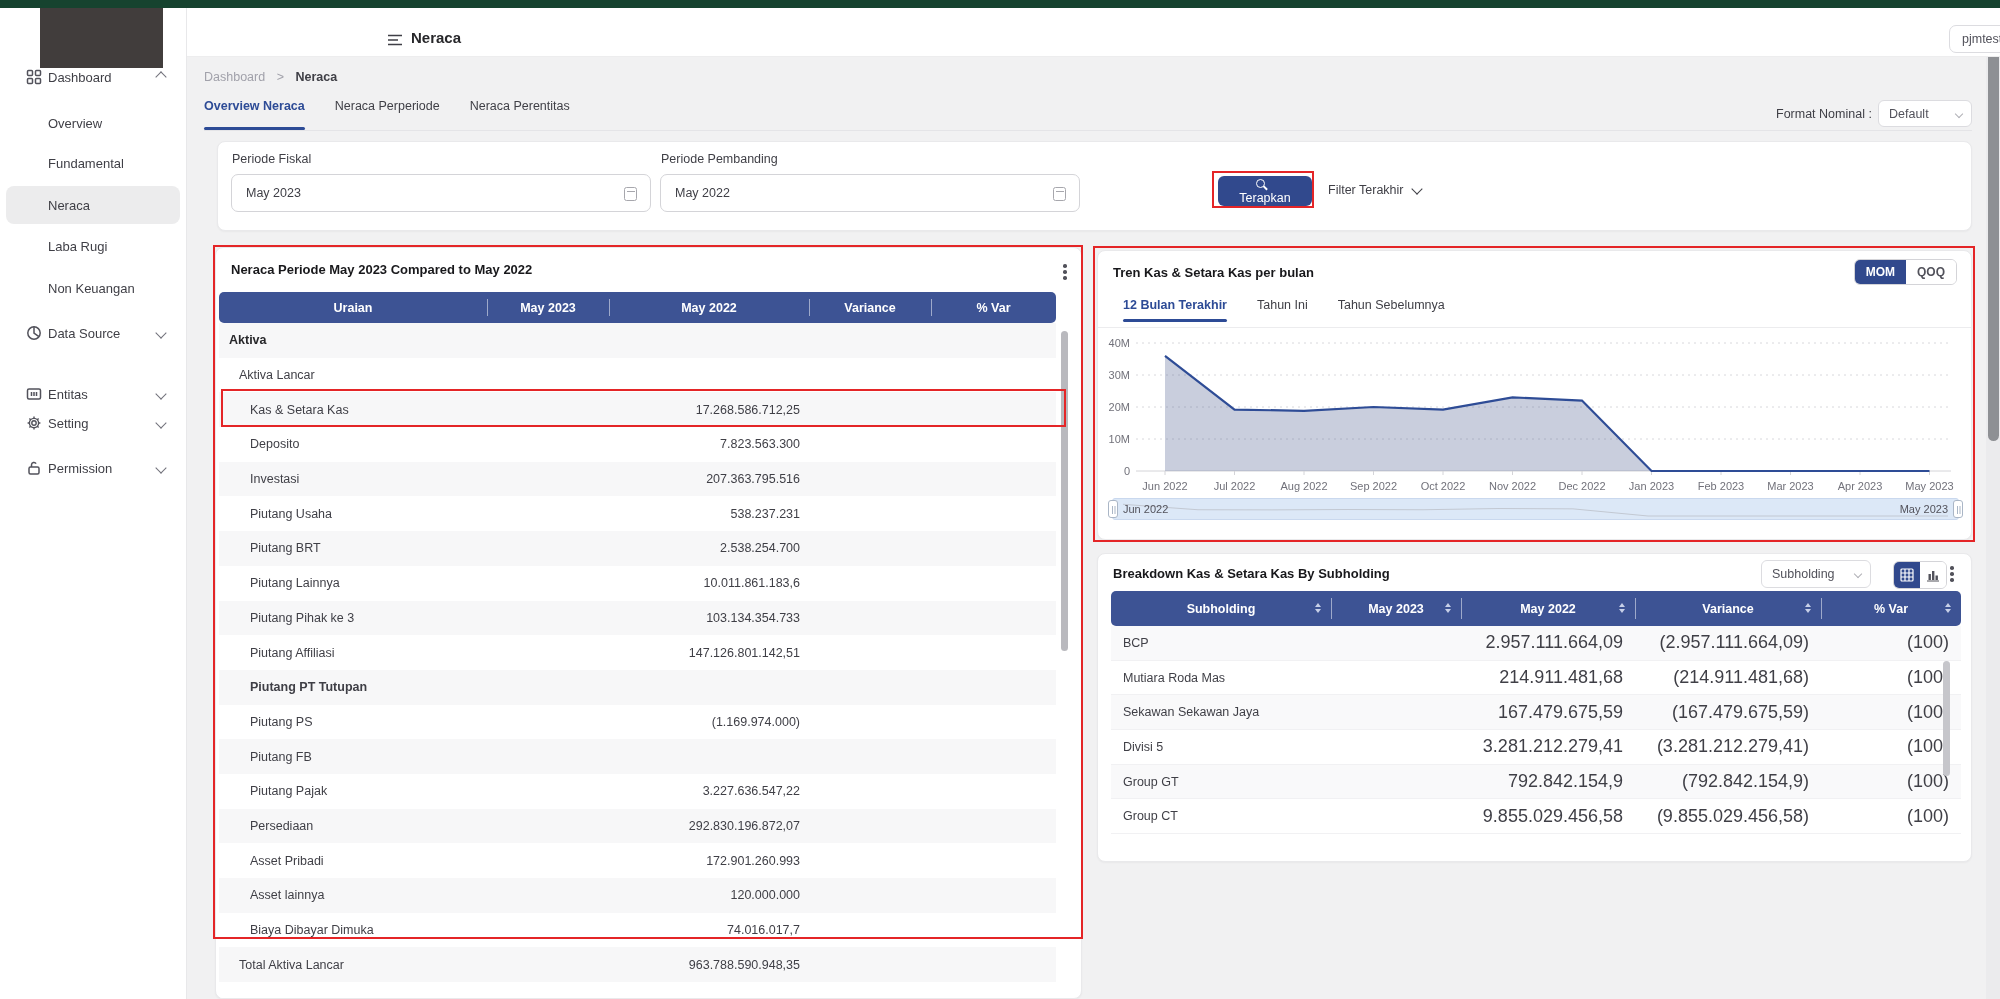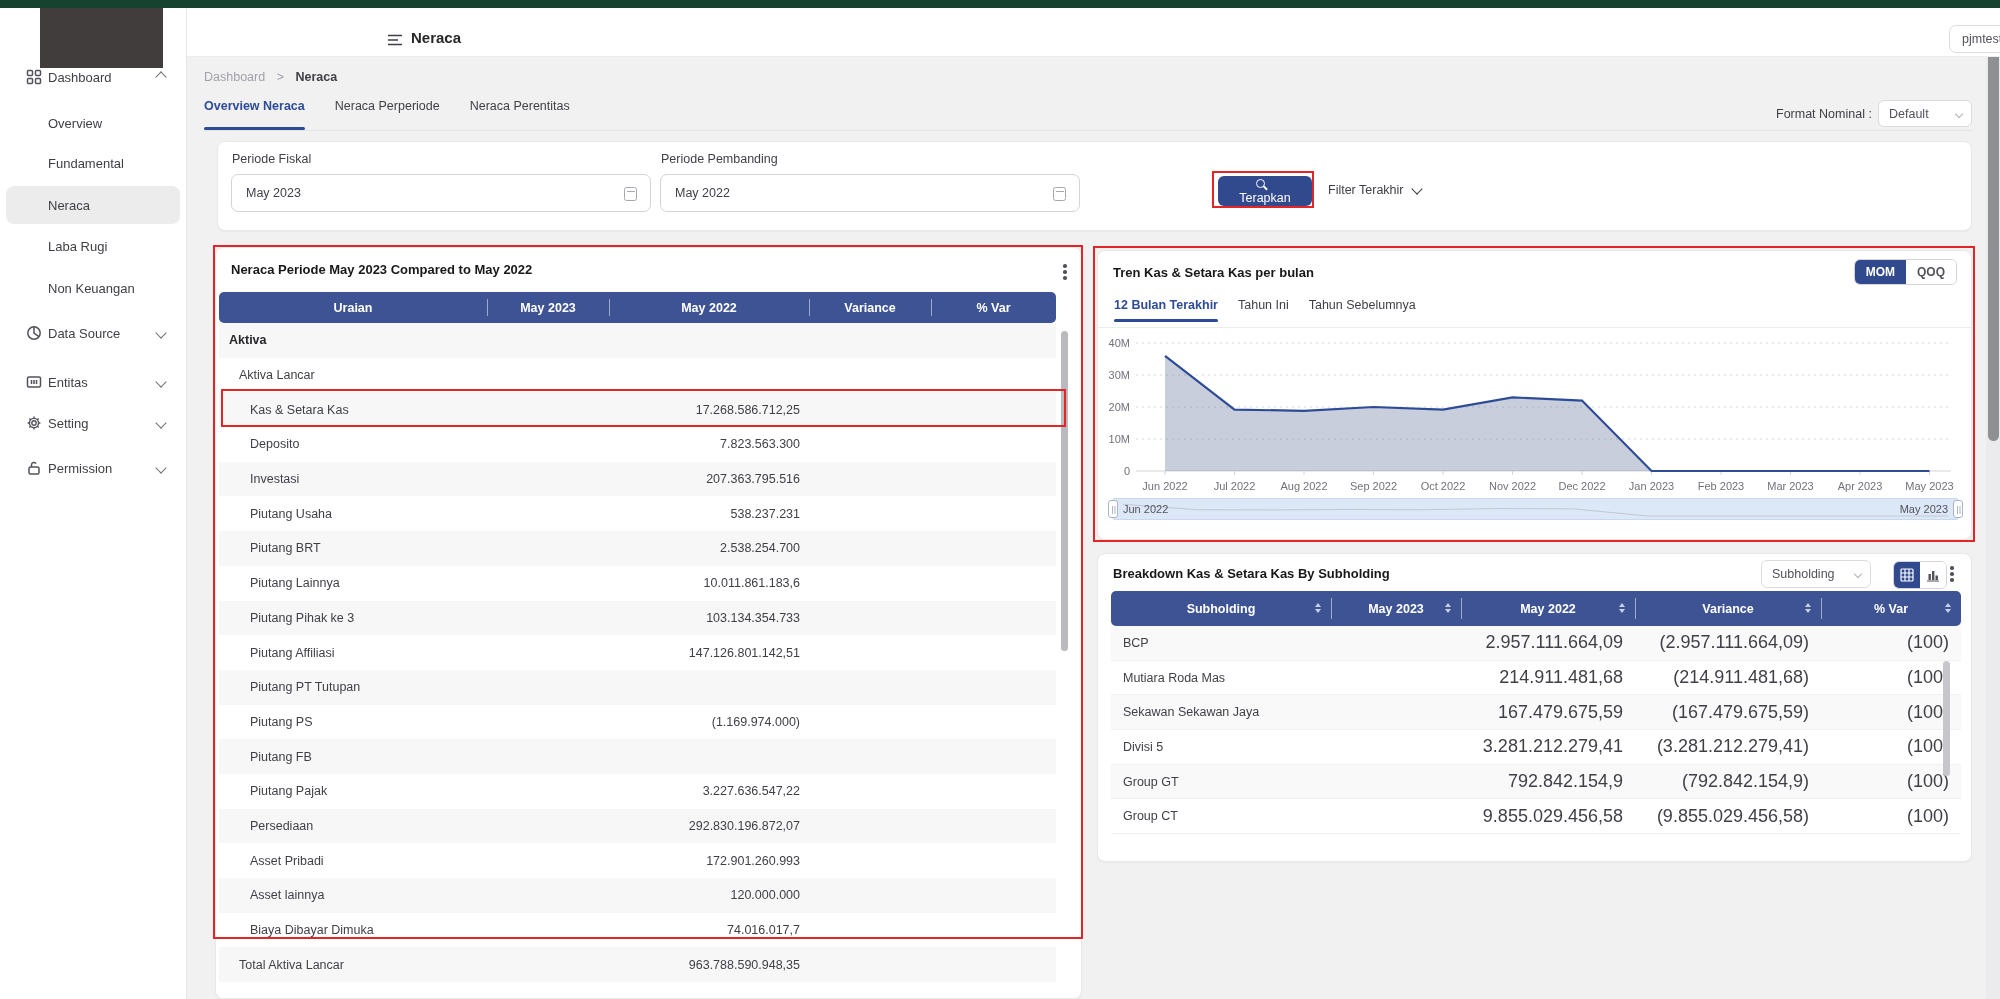--- a/index.html
+++ b/index.html
@@ -74,21 +74,21 @@
   .nrow.total .nlab { font-weight:500; }
   .nval { position:absolute; left:390px; width:200px; top:0; bottom:0; display:flex; align-items:center; justify-content:flex-end; padding-right:9px; font-size:12.5px; color:#3f3f46; }
   .tbl-scroll { position:absolute; width:7px; border-radius:4px; background:#b9b9be; }
   #left-card .tbl-scroll { left:845px; top:83px; height:320px; }
 
   
   #chart-card { left:1097px; top:250px; width:875px; height:290px; }
   .seg { position:absolute; right:14px; top:8px; display:flex; border:1px solid #d4d4d8; border-radius:6px; overflow:hidden; }
   .sbtn { padding:5px 11px; font-size:12px; font-weight:700; color:#52525b; background:#fff; cursor:pointer; }
   .sbtn.active { background:#31498d; color:#fff; }
-  .ctabs { position:absolute; left:16px; top:47px; display:flex; gap:20px;text-align:center; }
+  .ctabs { position:absolute; left:25px; top:47px; display:flex; gap:30px;text-align:center; }
   .ctab { font-size:12.5px; color:#3f3f46; cursor:pointer; position:relative; padding-bottom:10px; }
   .ctab.active { color:#2d4b96; font-weight:700; }
   .ctab.active::after { content:''; position:absolute; left:0; right:0; bottom:0; height:3px; background:#2d4b96; border-radius:2px; }
   .ctabline { position:absolute; left:0; top:76px; width:873px; height:1px; background:#ececee; }
   #trend-svg { position:absolute; left:8px; top:82px; }
   #trend-svg .grid { stroke:#d8d8dc; stroke-dasharray:2 4; stroke-width:1; }
   #trend-svg .axis0 { stroke:#d4d4d8; stroke-width:1; }
   #trend-svg .ylab { font-size:11px; fill:#71717a; text-anchor:end; font-family:"Liberation Sans",sans-serif; }
   #trend-svg .xlab { font-size:11px; fill:#71717a; text-anchor:middle; font-family:"Liberation Sans",sans-serif; }
   #trend-svg .tarea { fill:rgba(87,104,150,0.32); stroke:none; }
@@ -164,21 +164,21 @@
         <div class="s-item" style="top: 305px;">
           <span class="s-ico">
             <svg width="16" height="16" viewBox="0 0 16 16" fill="none" stroke="#52525b" stroke-width="1.5">
               <circle cx="8" cy="8" r="6.2"></circle>
               <path d="M8 1.8 V8 L12.6 11.3"></path>
             </svg>
           </span>
           <span class="s-lab">Data Source</span>
           <span class="chev down"></span>
         </div>
-        <div class="s-item" style="top: 354px;">
+        <div class="s-item" style="top: 366px;">
           <span class="s-ico">
             <svg width="16" height="16" viewBox="0 0 16 16" fill="none" stroke="#52525b" stroke-width="1.5">
               <rect x="1.5" y="3" width="13" height="10" rx="1.5"></rect>
               <path d="M5.5 6v4 M8 6v4 M10.5 6v4"></path>
             </svg>
           </span>
           <span class="s-lab">Entitas</span>
           <span class="chev down"></span>
         </div>
         <div class="s-item" style="top: 395px;">
@@ -318,21 +318,21 @@
         </div>
         <div class="nrow stripe">
           <div class="nlab" style="padding-left: 31px;">Piutang Pihak ke 3</div>
           <div class="nval">103.134.354.733</div>
         </div>
         <div class="nrow">
           <div class="nlab" style="padding-left: 31px;">Piutang Affiliasi</div>
           <div class="nval">147.126.801.142,51</div>
         </div>
         <div class="nrow stripe">
-          <div class="nlab" style="padding-left: 31px;">Piutang PT Tutupan</div>
+          <div class="nlab" style="padding-left: 31px; font-weight: bold;">Piutang PT Tutupan</div>
           <div class="nval"></div>
         </div>
         <div class="nrow">
           <div class="nlab" style="padding-left: 31px;">Piutang PS</div>
           <div class="nval">(1.169.974.000)</div>
         </div>
         <div class="nrow stripe">
           <div class="nlab" style="padding-left: 31px;">Piutang FB</div>
           <div class="nval"></div>
         </div>

